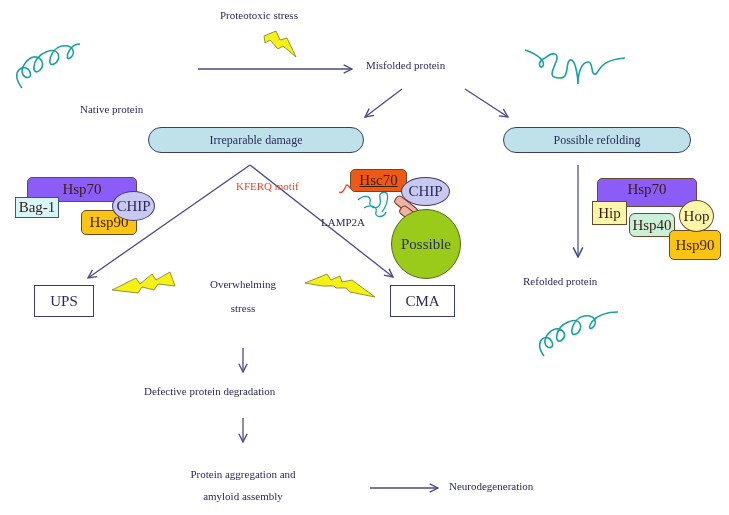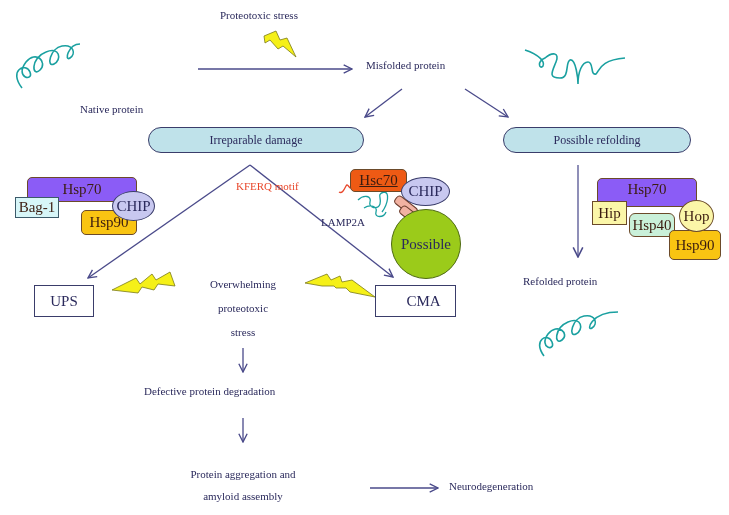--- a/index.html
+++ b/index.html
@@ -121,27 +121,26 @@
 <div class="pill gold" style="left:669px; top:230px; width:50px; height:28px;">
   <span>Hsp90</span>
 </div>
 <div class="pill hop" style="left:679px; top:200px; width:33px; height:30px;">
   <span>Hop</span>
 </div>
 
 <div class="box-plain" style="left:34px; top:285px; width:58px; height:30px;">
   <span>UPS</span>
 </div>
-<div class="box-plain" style="left:375px; top:285px; width:63px; height:30px;padding-left:16px;">
+<div class="box-plain" style="left:390px; top:285px; width:63px; height:30px;">
   <span>CMA</span>
 </div>
 
 <div class="txt center" style="left:183px; top:272px; width:120px;">
   <div style="line-height:24px;">Overwhelming</div>
-  <div style="line-height:24px;">proteotoxic</div>
   <div style="line-height:24px;">stress</div>
 </div>
 
 <div class="txt" style="left:144px; top:385px;">Defective protein degradation</div>
 
 <div class="txt center" style="left:150px; top:463px; width:186px;">
   <div style="line-height:22px;">Protein aggregation and</div>
   <div style="line-height:22px;">amyloid assembly</div>
 </div>
 

